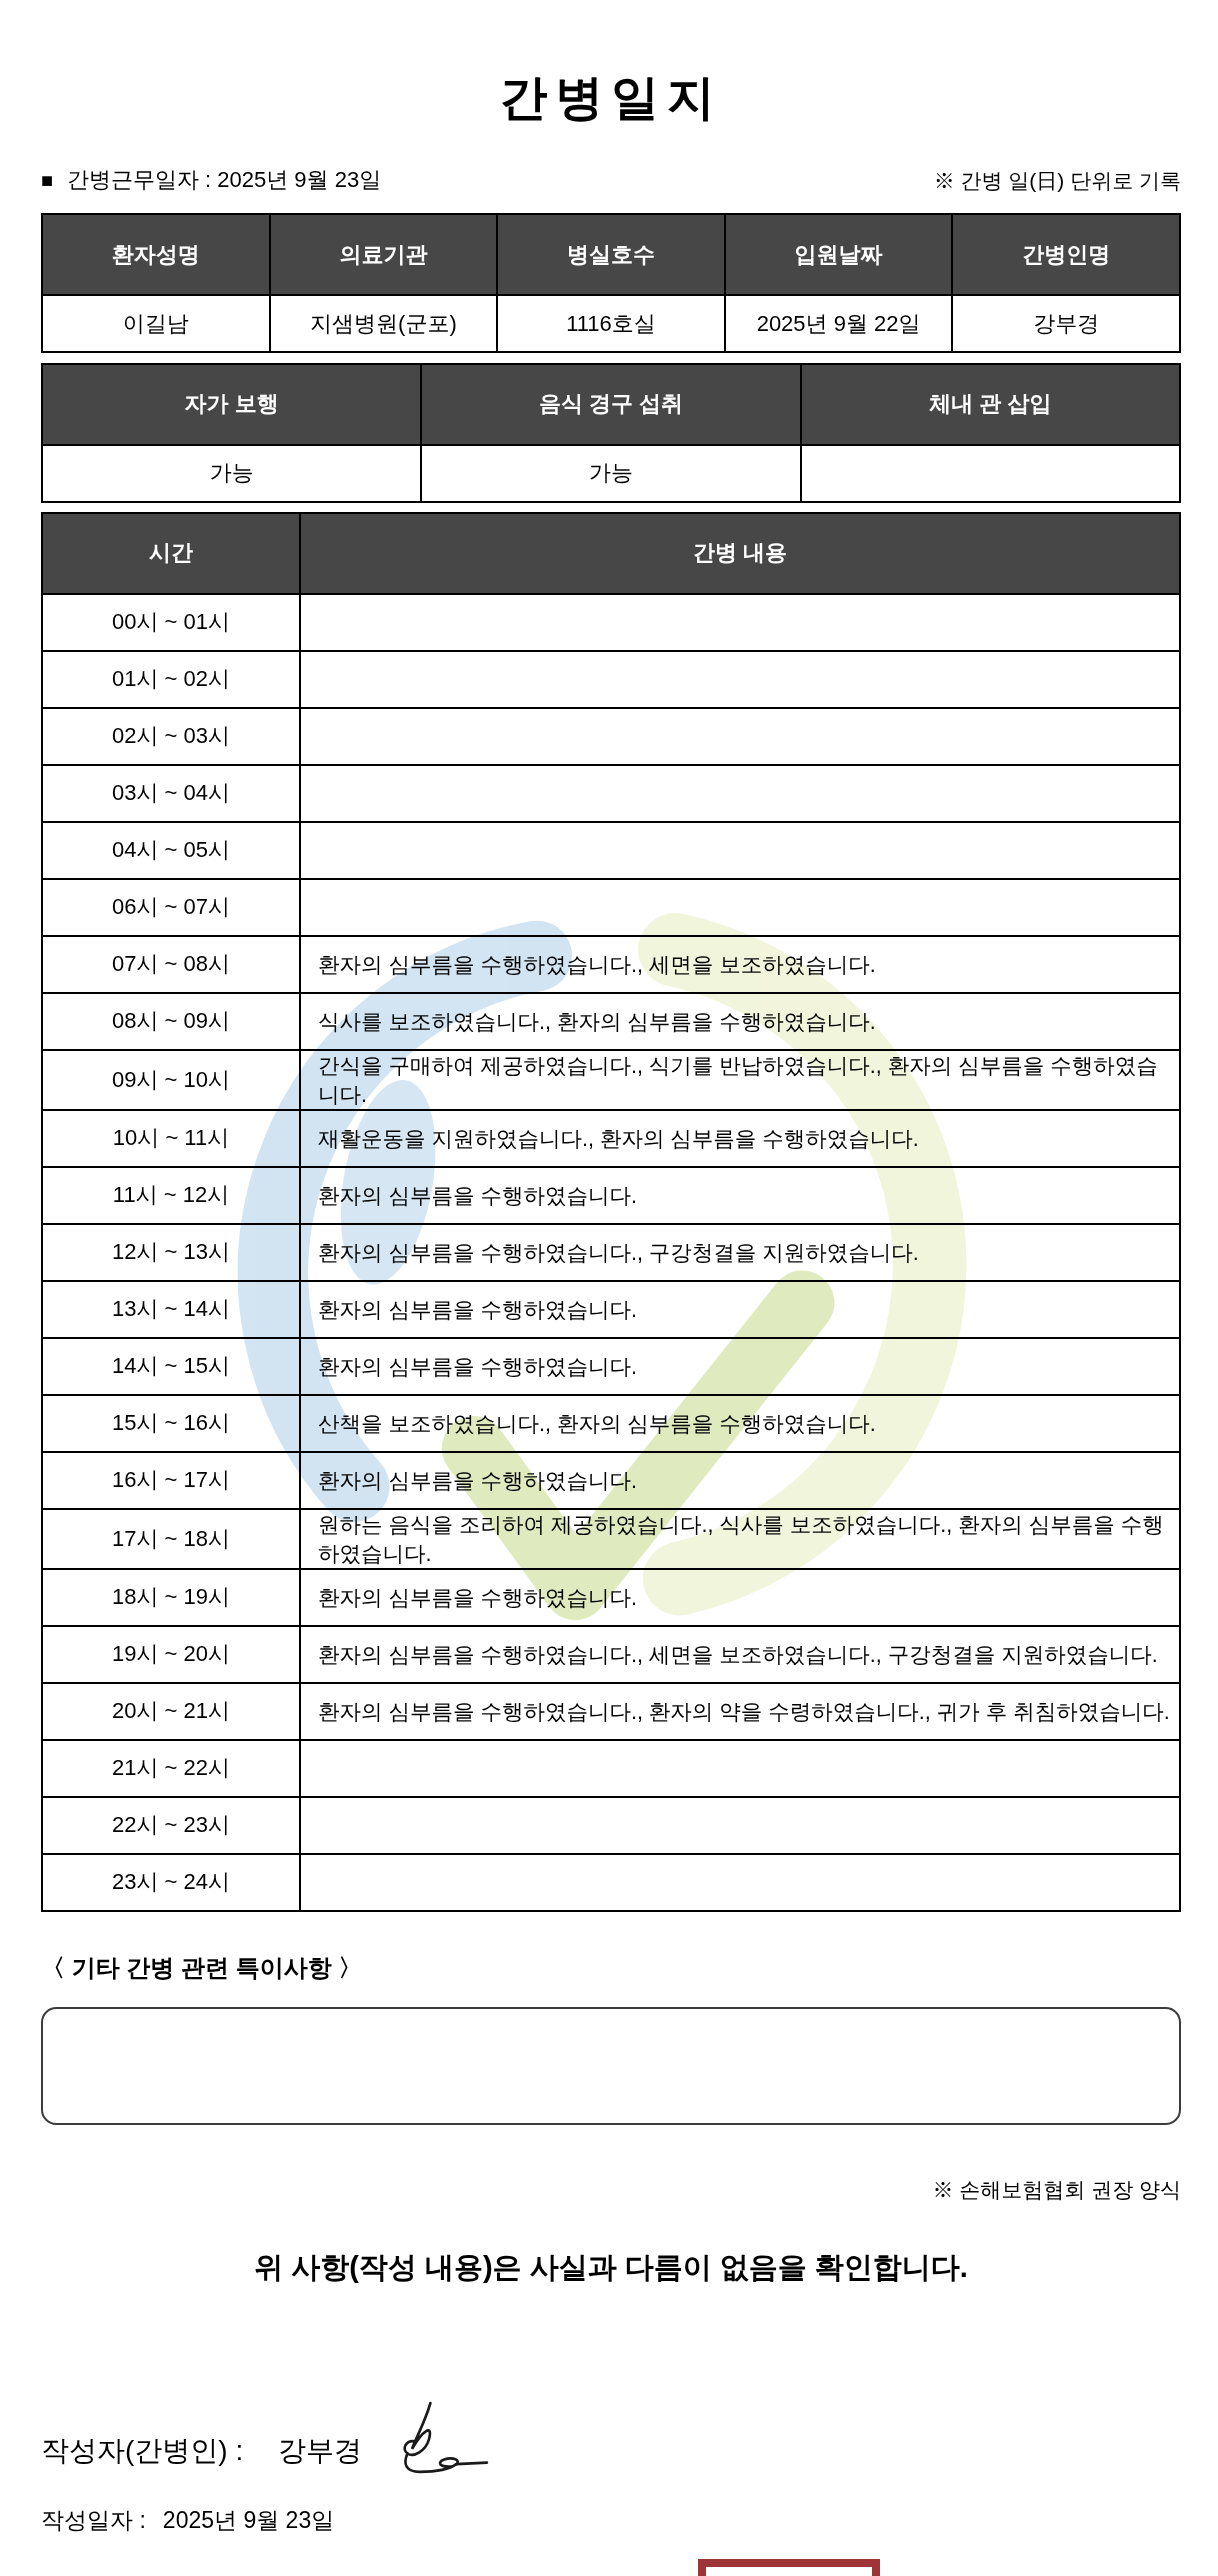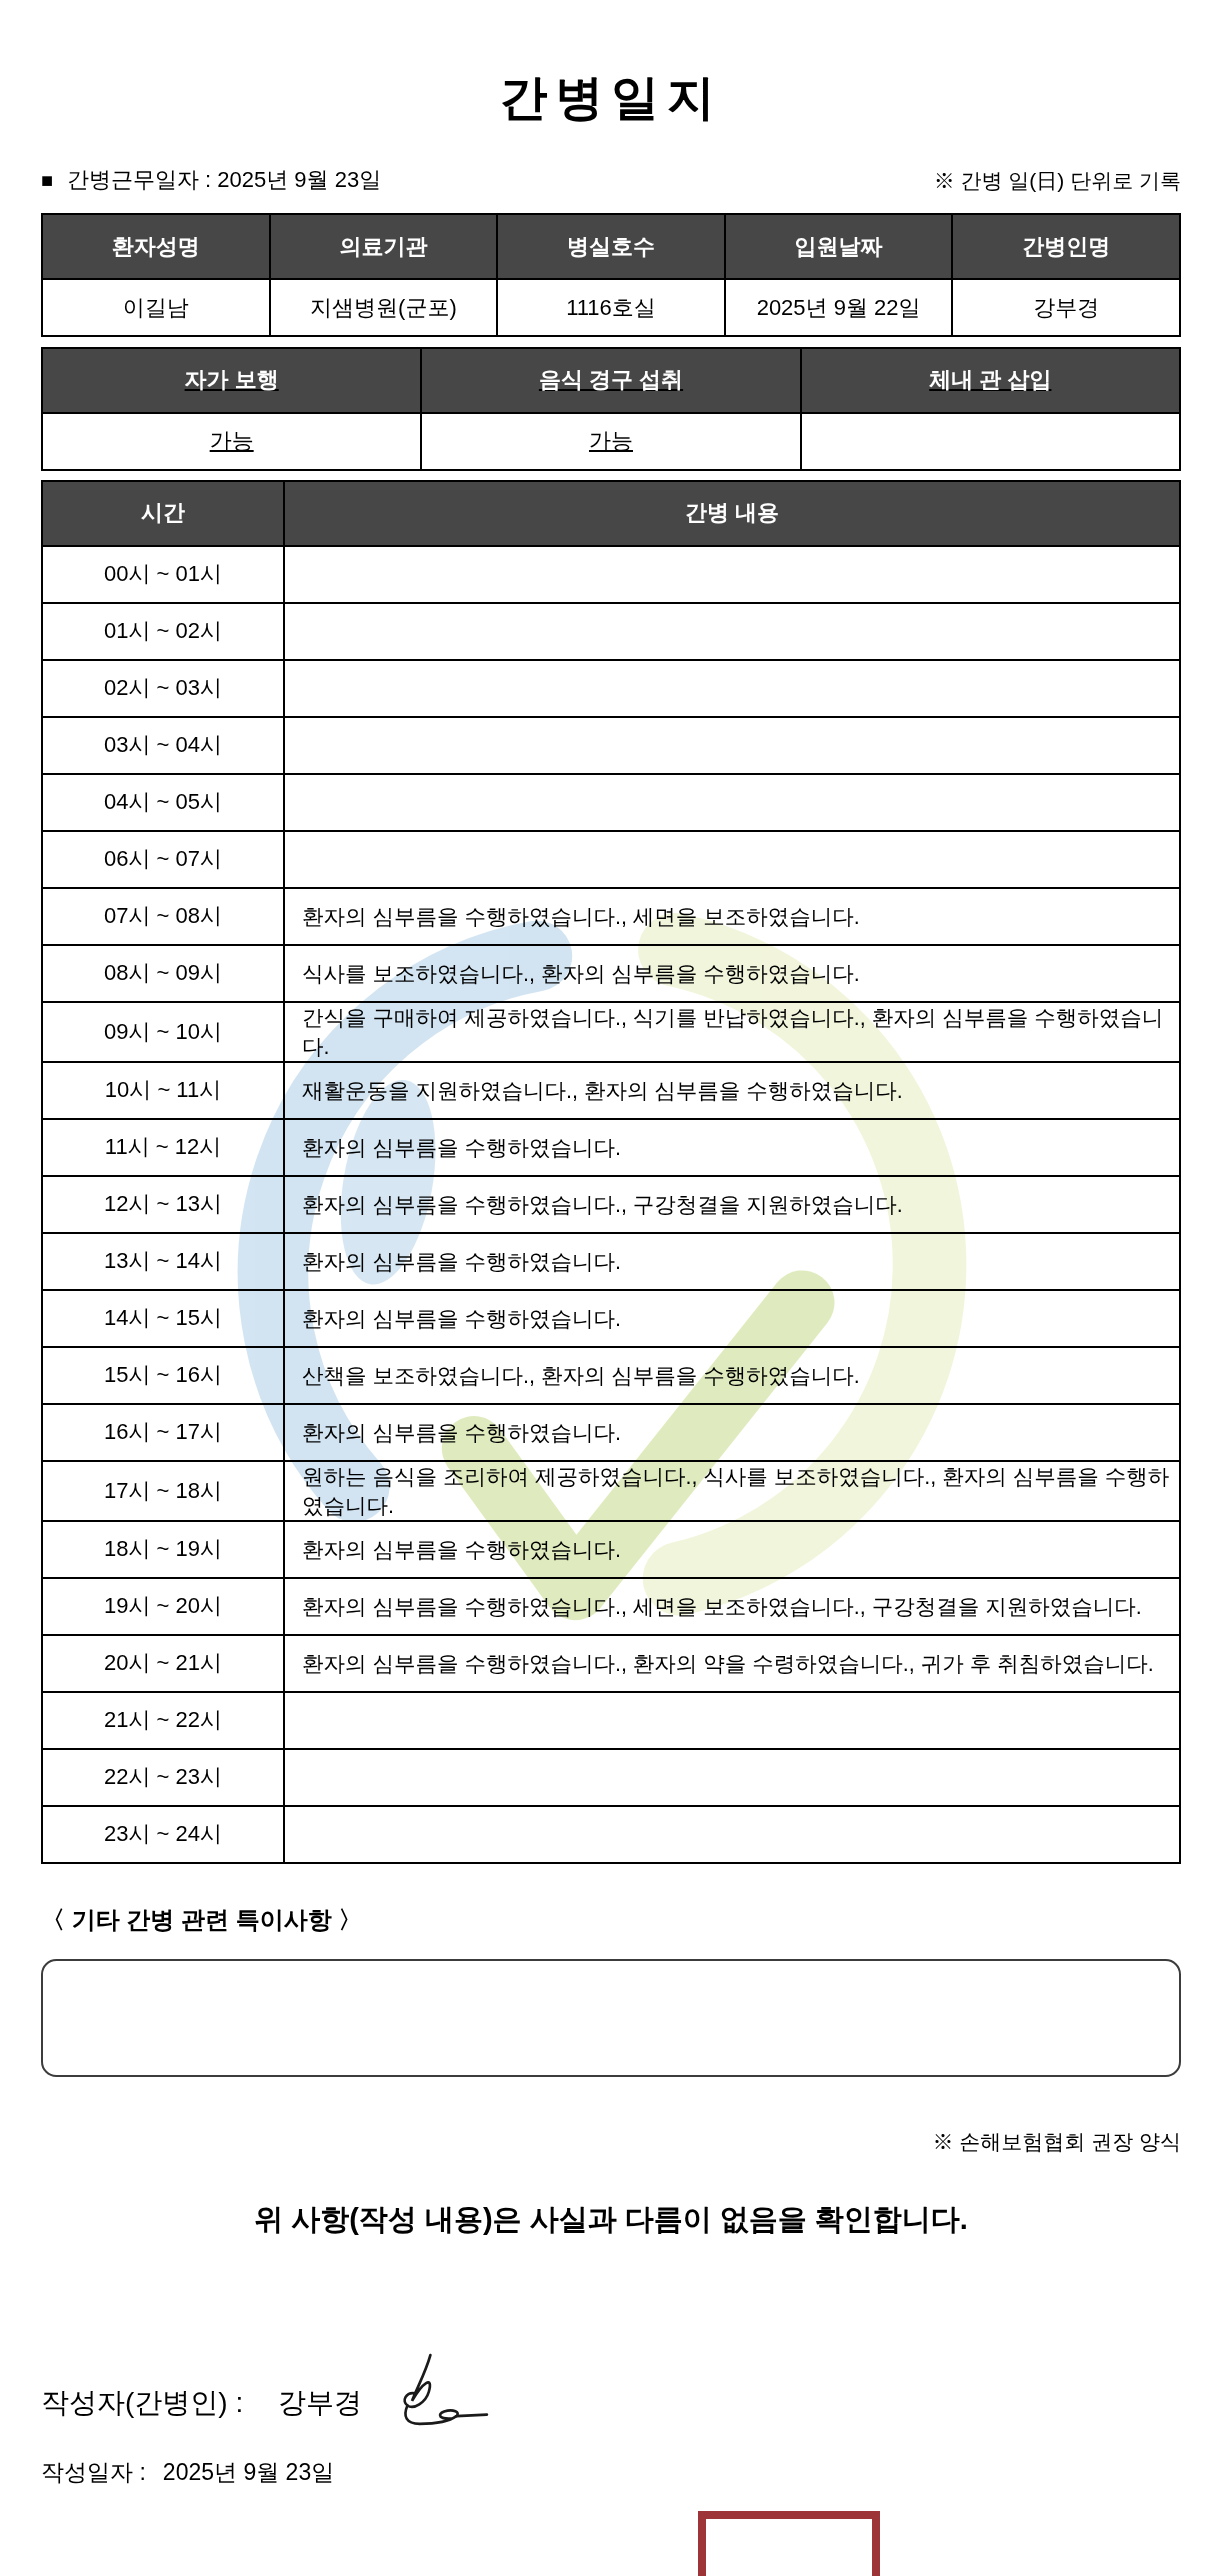--- a/index.html
+++ b/index.html
@@ -23,28 +23,28 @@
     display:flex; justify-content:space-between; align-items:flex-end;
     margin-top:35px; font-size:22px;
   }
   .meta-left .sq { font-size:20px; margin-right:7.7px; }
   .meta-left .lbl { font-weight:normal; }
   .meta-right { font-size:21px; }
 
   table.tbl { width:100%; border-collapse:collapse; table-layout:fixed; }
   table.tbl th {
     background:#474747; color:#fff; font-size:22px; font-weight:bold;
-    border:2.3px solid #000; height:55px; padding:4px;
+    border:2.3px solid #000; height:55px; padding:12px;
   }
   table.tbl td {
     border:2.3px solid #000; font-size:22px; text-align:center;
     height:55px; padding:0; background:transparent;
   }
   .patient-table { margin-top:18.4px; }
-  .status-table  { margin-top:9.2px;text-decoration:underline; }
+  .status-table  { margin-top:9.2px; }
 
   .care-table { margin-top:9.2px; }
   .care-table th { height:48px; }
   .care-table td { height:49px; }
   .care-table .time-col { width:232px; }
   .care-table td.content { text-align:left; padding:0 9.2px 0 17px; font-size:21.5px; }
 
   .notes-title { font-weight:bold; font-size:24px; margin-top:40px; }
   .notes-box {
     margin-top:23px; height:114px;

